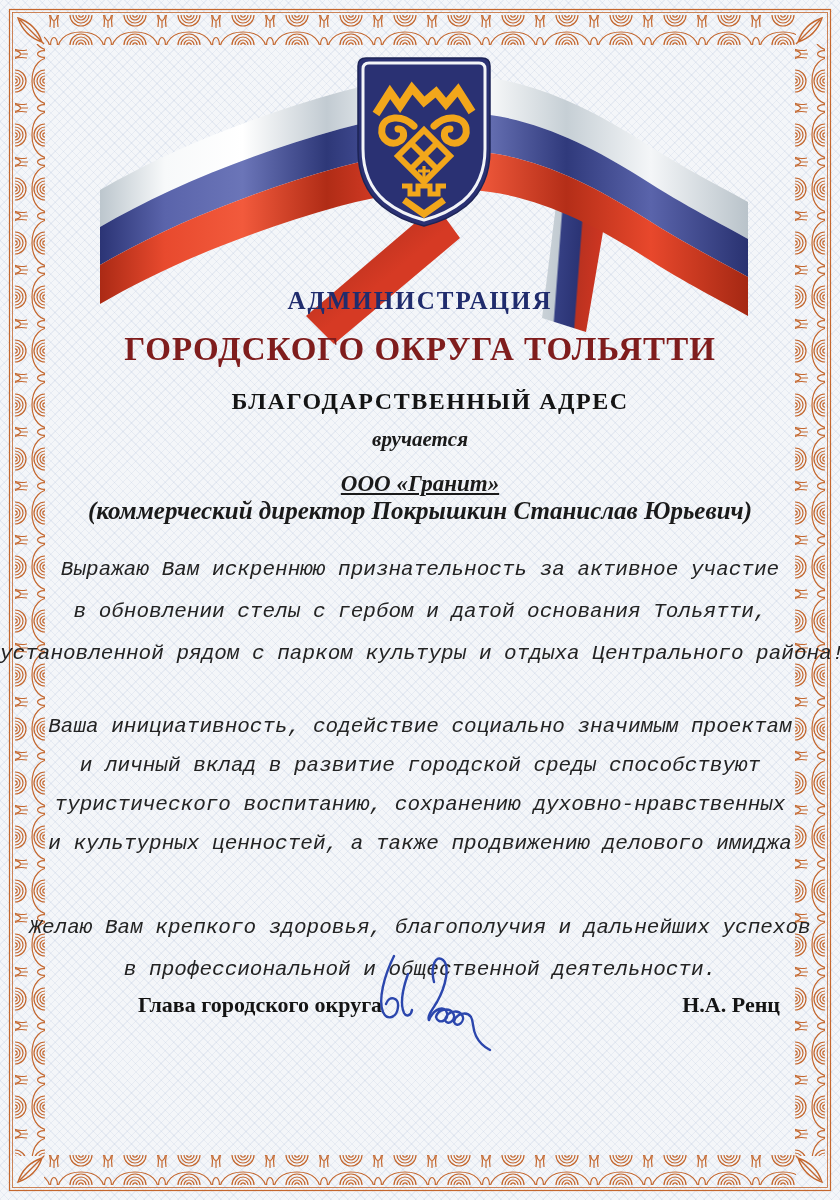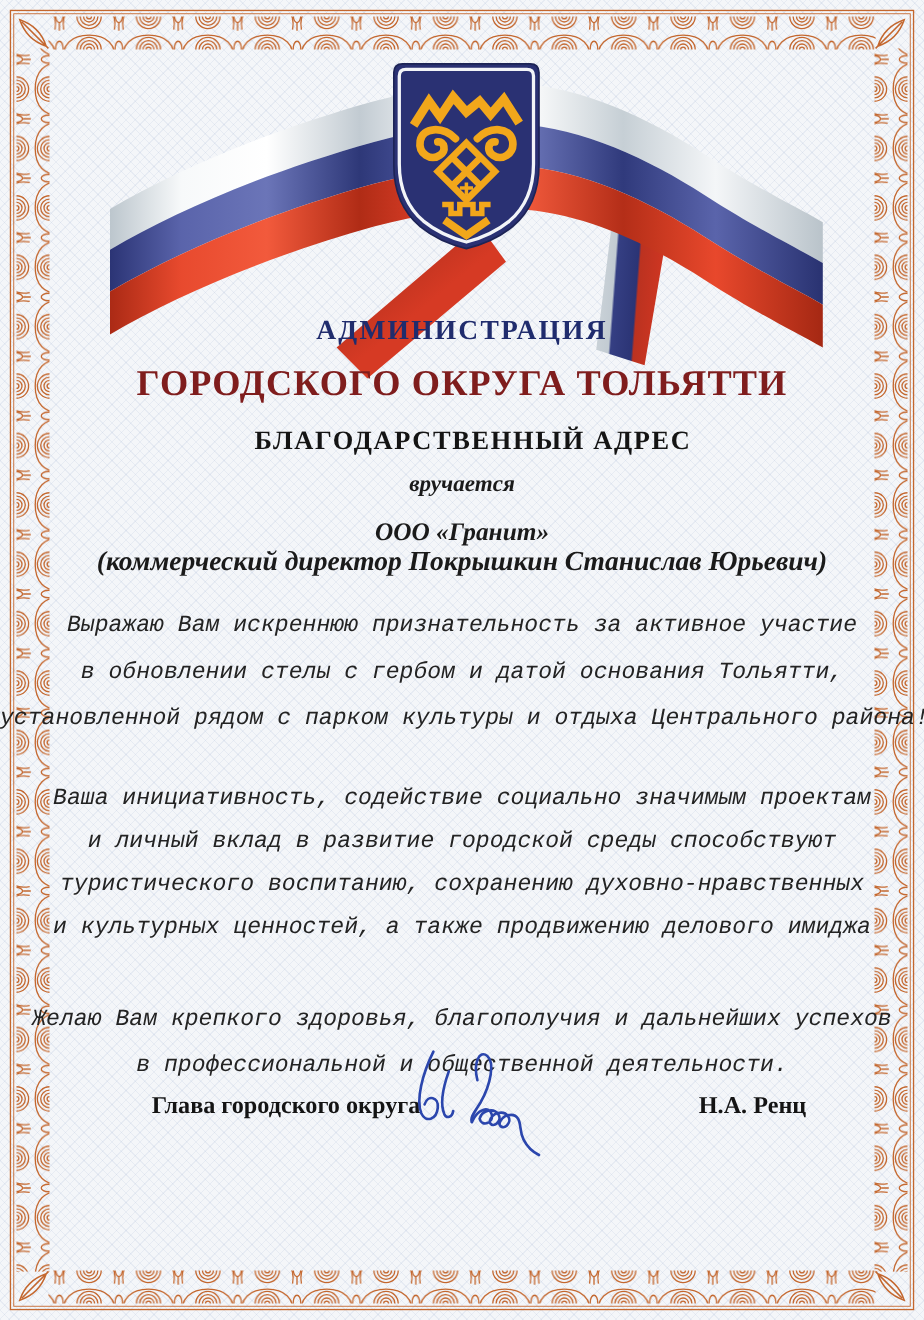--- a/index.html
+++ b/index.html
@@ -39,35 +39,35 @@
   .cert-title{
     margin-top:20px;
     font-size:24px;font-weight:bold;letter-spacing:1.5px;color:#141414;margin-left:20px;
   }
   .presented{
     margin-top:12px;
     font-size:21px;font-weight:bold;font-style:italic;
   }
   .recipient{
     margin-top:19px;
-    font-size:23px;font-weight:bold;font-style:italic;
+    font-size:23px;font-weight:bold;font-style:italic;text-decoration:underline;
   }
   .recipient-role{
     margin-top:0;
     font-size:25px;font-weight:bold;font-style:italic;
   }
   .para{font-style:italic;font-size:21px;color:#232323;font-family:Liberation Mono, monospace;}
   .para div{white-space:nowrap;}
   .para1{margin-top:24px;line-height:42px;}
   .para2{margin-top:32px;line-height:39px;}
   .para3{margin-top:44px;line-height:42px;}
   .sig-row{
     position:absolute;left:0;right:0;top:992px;
     display:flex;justify-content:space-between;
-    padding:0 107px 0 138px;
+    padding:0 60px 0 138px;
     font-size:22px;font-weight:bold;color:#141414;
   }
 </style>
 </head>
 <body>
 
 <div class="page">
 
   <svg class="layer flag-svg" viewBox="0 0 840 360">
     <defs>

